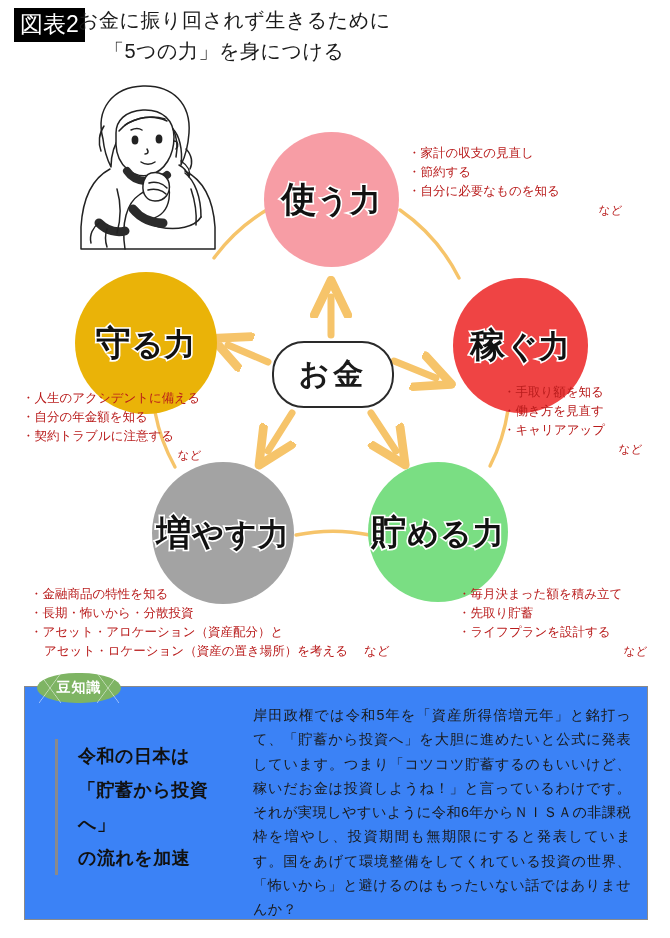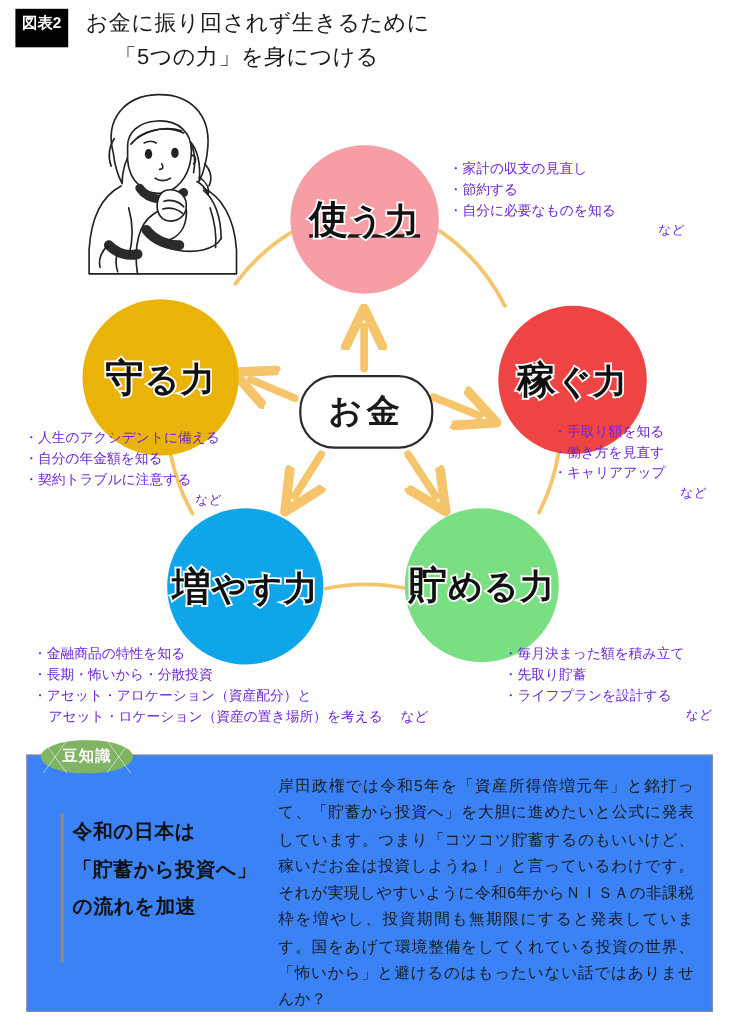--- a/index.html
+++ b/index.html
@@ -21,24 +21,24 @@
     position: absolute;
     left: 0; top: 0;
     width: 670px;
     height: 72px;
   }
   #figure-tag {
     position: absolute;
     left: 14px; top: 8px;
     background: #000000;
     color: #ffffff;
-    font-size: 14px;
-    font-weight: bold;
+    font-size: 23px;
+    font-weight: normal;
     line-height: 1;
-    padding: 5px 6px 16px 6px;
+    padding: 5px 6px 6px 6px;
     letter-spacing: 0px;
   }
   #title-line1 {
     position: absolute;
     left: 78px; top: 7px;
     font-size: 20px;
     font-weight: 500;
     letter-spacing: 0.5px;
     white-space: nowrap;
   }
@@ -86,24 +86,24 @@
     font-size: 31px;
     font-weight: bold;
     color: #111111;
     letter-spacing: 1px;
     -webkit-text-stroke: 3.2px #ffffff;
     paint-order: stroke fill;
     white-space: nowrap;
   }
   .power-label .kanji { font-size: 35px; }
 
-  #circle-use   { left: 264px; top: 60px;  width: 135px; height: 135px; background: #F79DA5; text-decoration: underline; }
+  #circle-use   { left: 264px; top: 60px;  width: 135px; height: 135px; background: #F79DA5; }
   #circle-earn  { left: 453px; top: 206px; width: 135px; height: 135px; background: #ef4444; }
   #circle-guard { left: 75px;  top: 200px; width: 142px; height: 142px; background: #eab308; }
-  #circle-grow  { left: 152px; top: 390px; width: 142px; height: 142px; background: #0ea5e9; }
+  #circle-grow  { left: 152px; top: 390px; width: 142px; height: 142px; background: #a3a3a3; }
   #circle-save  { left: 368px; top: 390px; width: 140px; height: 140px; background: #7ADE83; }
 
   
   #center-capsule {
     position: absolute;
     left: 272px; top: 269px;
     width: 118px; height: 63px;
     border: 2.2px solid #2a2a2a;
     border-radius: 32px;
     background: #ffffff;
@@ -116,21 +116,21 @@
     font-weight: bold;
     letter-spacing: 4px;
     color: #1a1a1a;
   }
 
   
   .bullet-list {
     position: absolute;
     font-size: 12.5px;
     line-height: 19px;
-    color: #6d28d9;
+    color: #b91c1c;
     white-space: nowrap;
   }
   .bullet-list .bl-item { display: block; }
   .bullet-list .nado {
     display: block;
     text-align: right;
     font-size: 11.5px;
     letter-spacing: 0.5px;
   }
 
@@ -190,21 +190,21 @@
     position: absolute;
     left: 30px;
     top: 52px;
     width: 190px;
     font-size: 18px;
     font-weight: bold;
     line-height: 34px;
     color: #111111;
     letter-spacing: 0.5px;
     border-left: 3px solid #8a8a8a;
-    padding-left: 8px;
+    padding-left: 20px;
     height: 136px;
     box-sizing: border-box;
   }
   #tips-headline .hl-line { display: block; }
 
   #tips-body {
     position: absolute;
     left: 228px;
     top: 16px;
     width: 378px;

